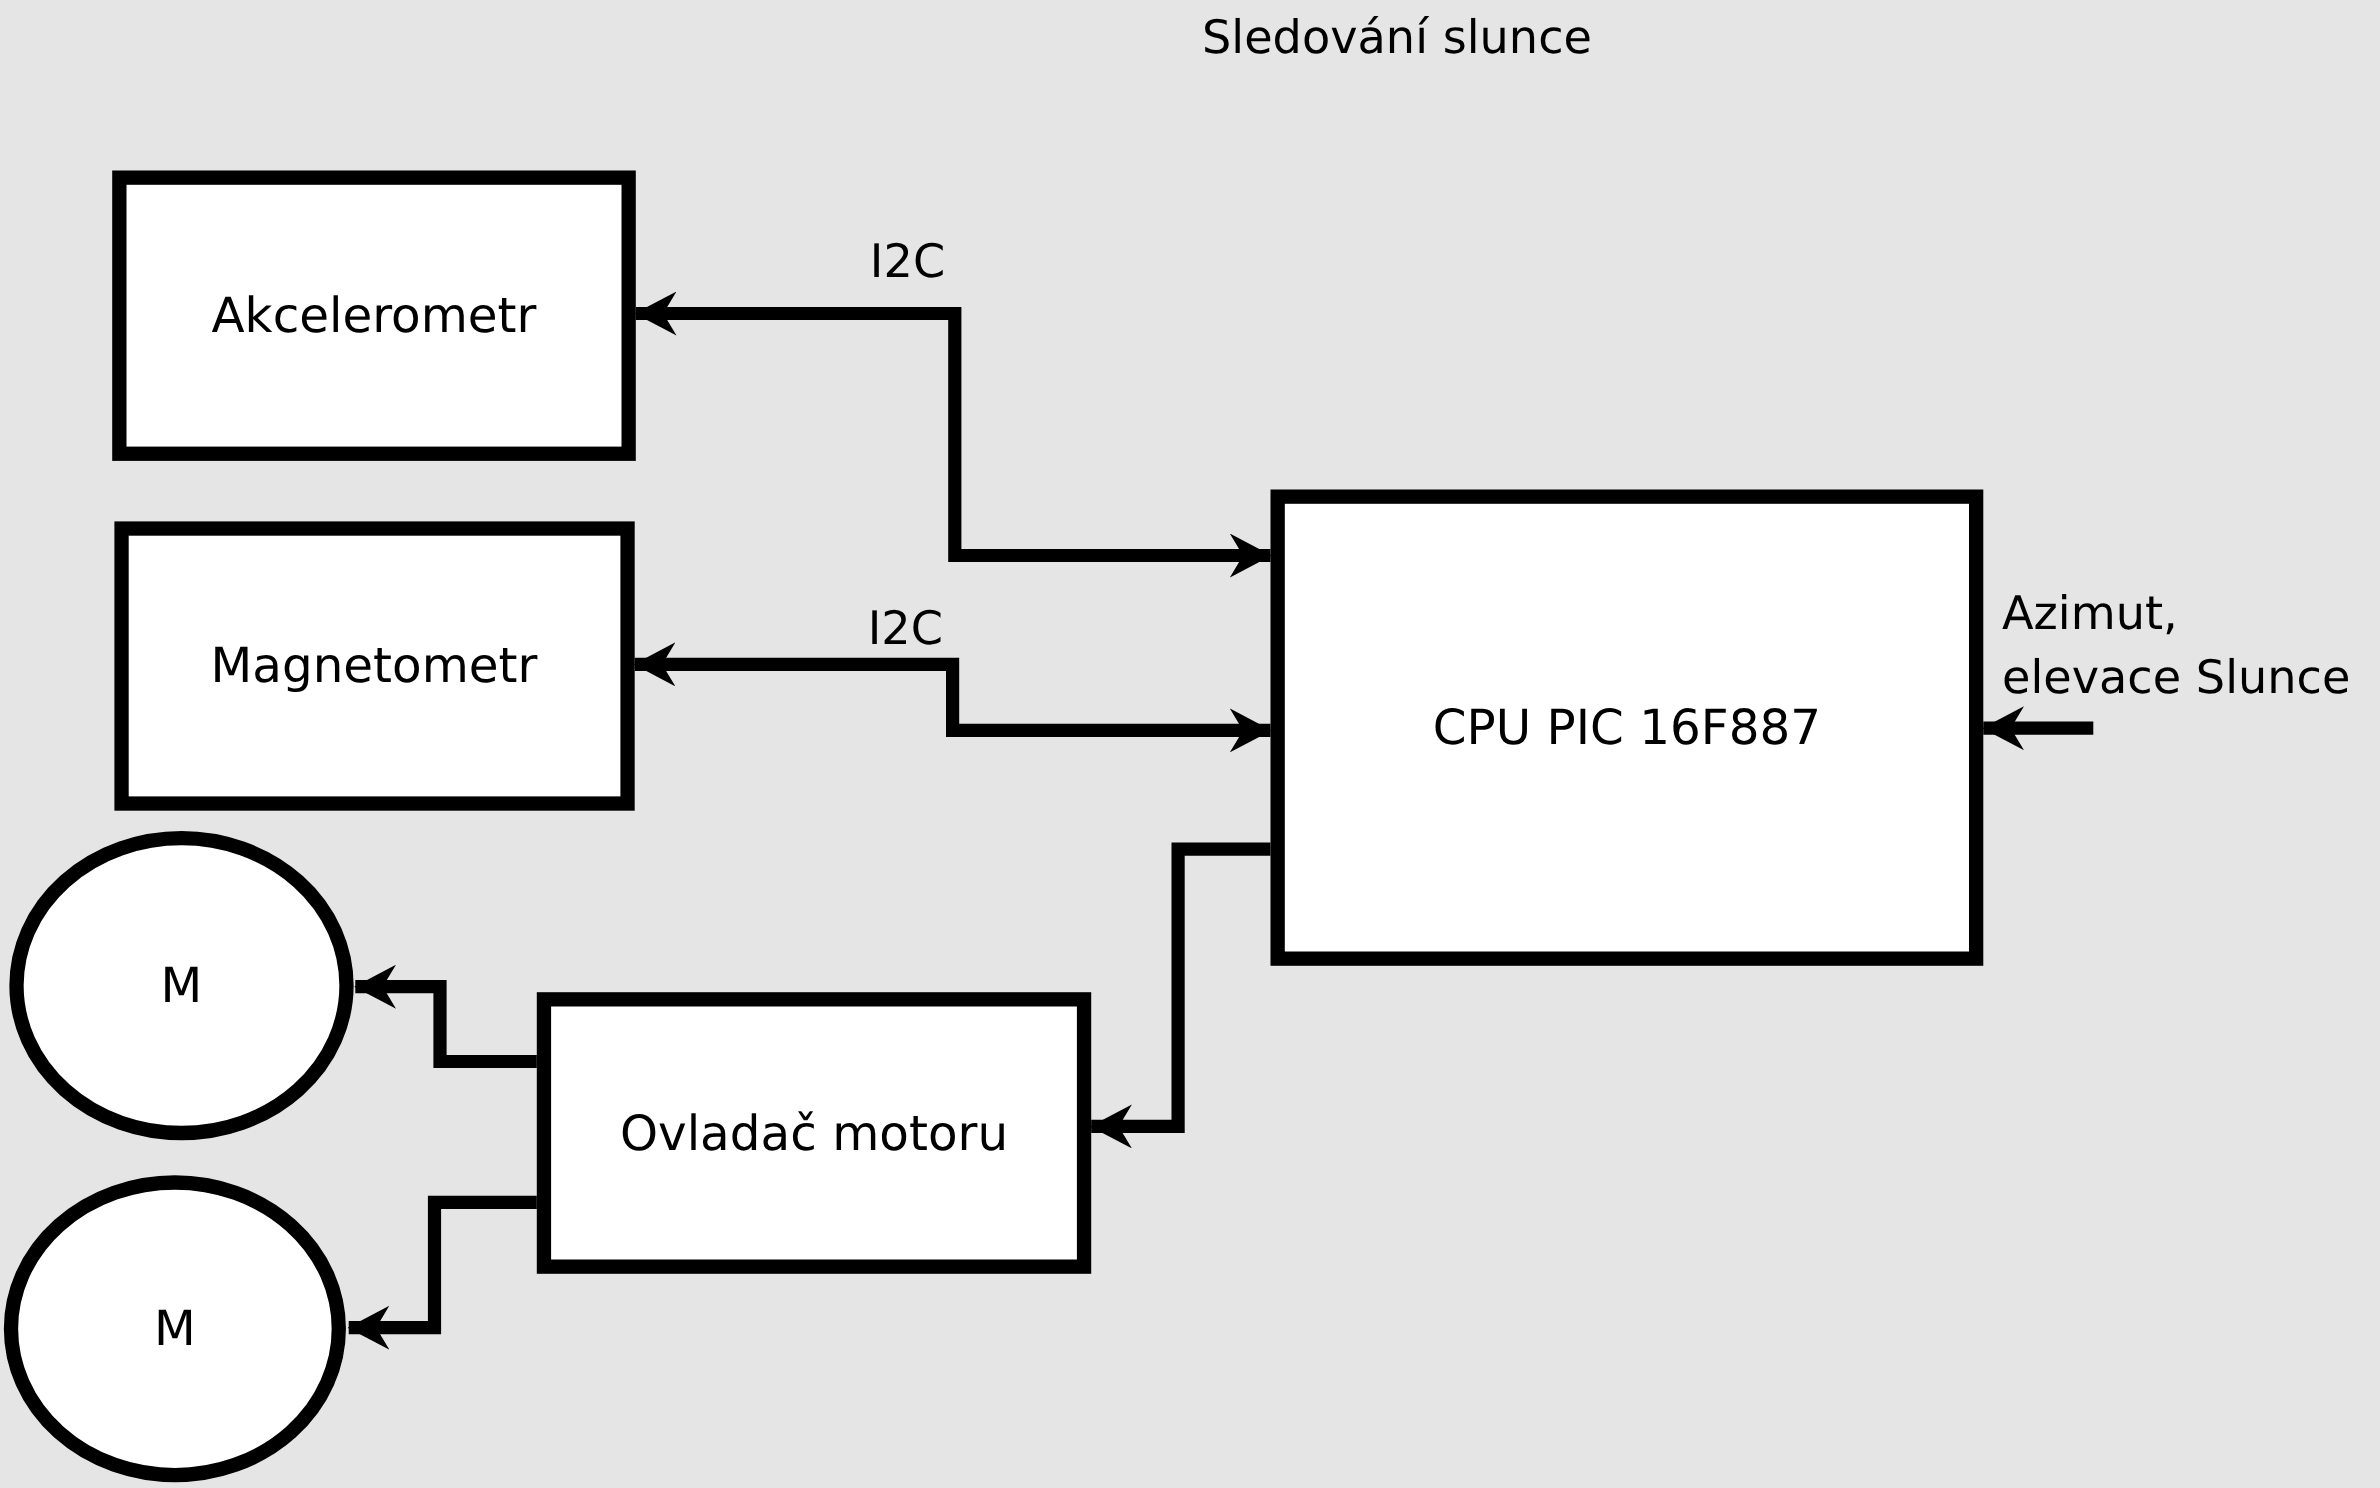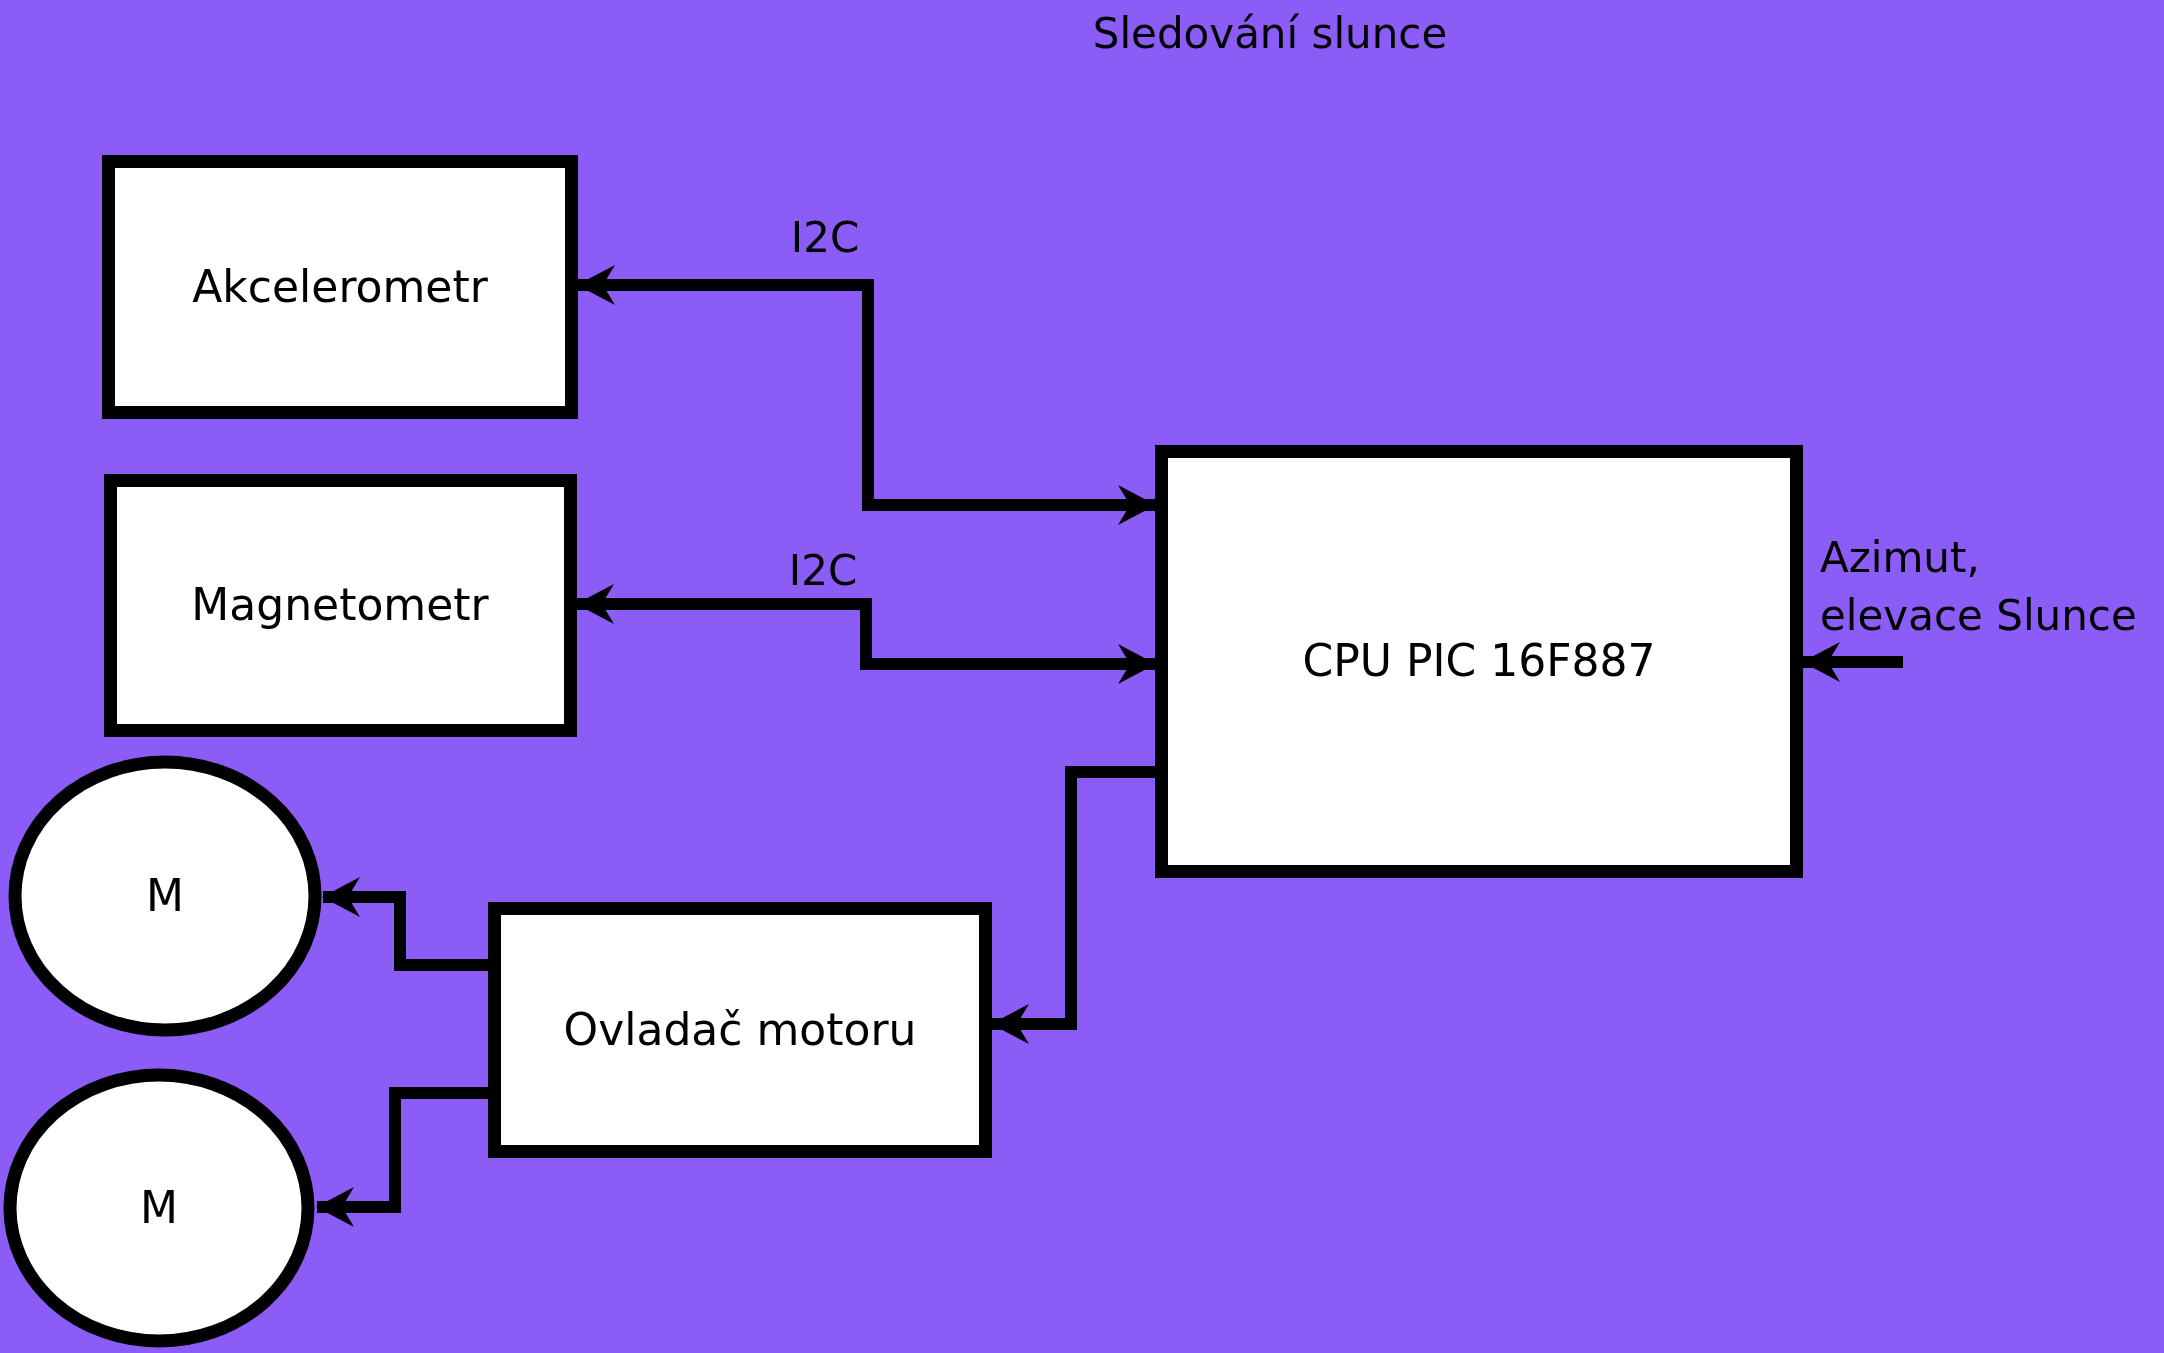--- a/index.html
+++ b/index.html
@@ -7,21 +7,21 @@
     padding: 0;
     background: #ffffff;
     width: 2164px;
     height: 1353px;
     overflow: hidden;
   }
   .canvas-wrap {
     position: relative;
     width: 2164px;
     height: 1353px;
-    background: #8b5cf6;
+    background: #e5e5e5;
   }
   svg {
     display: block;
     font-family: "DejaVu Sans", "Liberation Sans", sans-serif;
   }
   .node-shape {
     fill: #ffffff;
     stroke: #000000;
     stroke-width: 13;
   }

